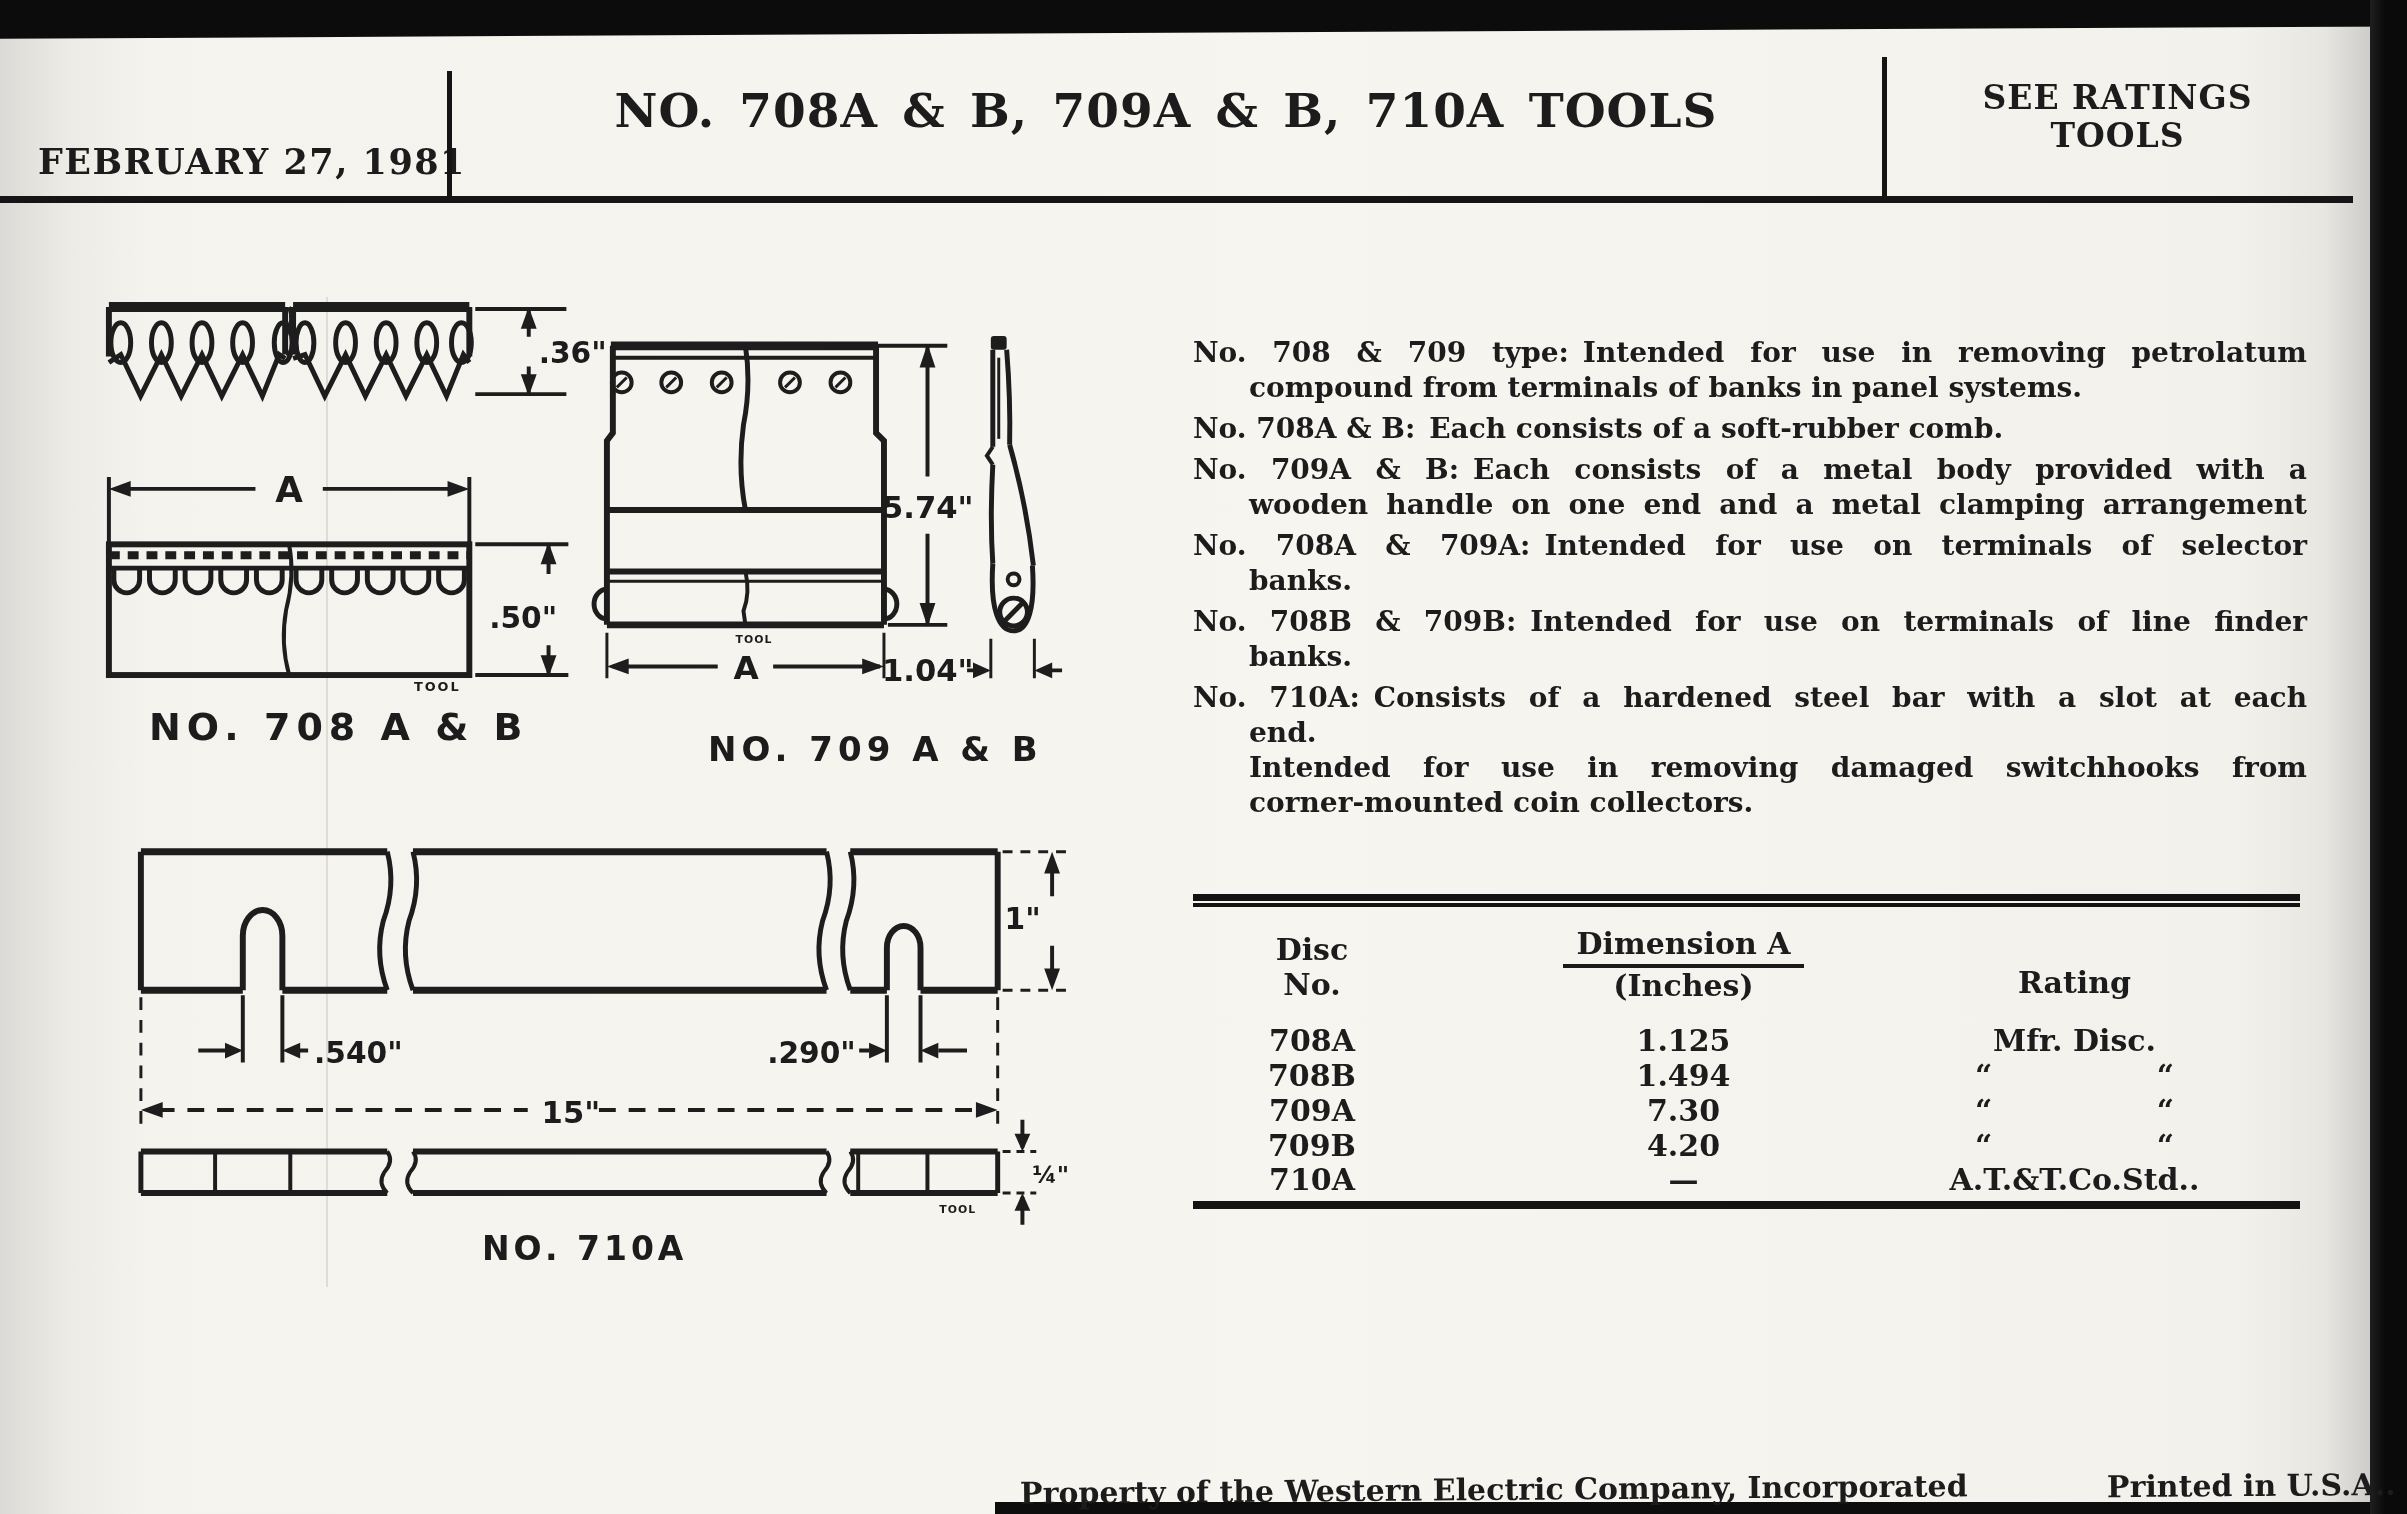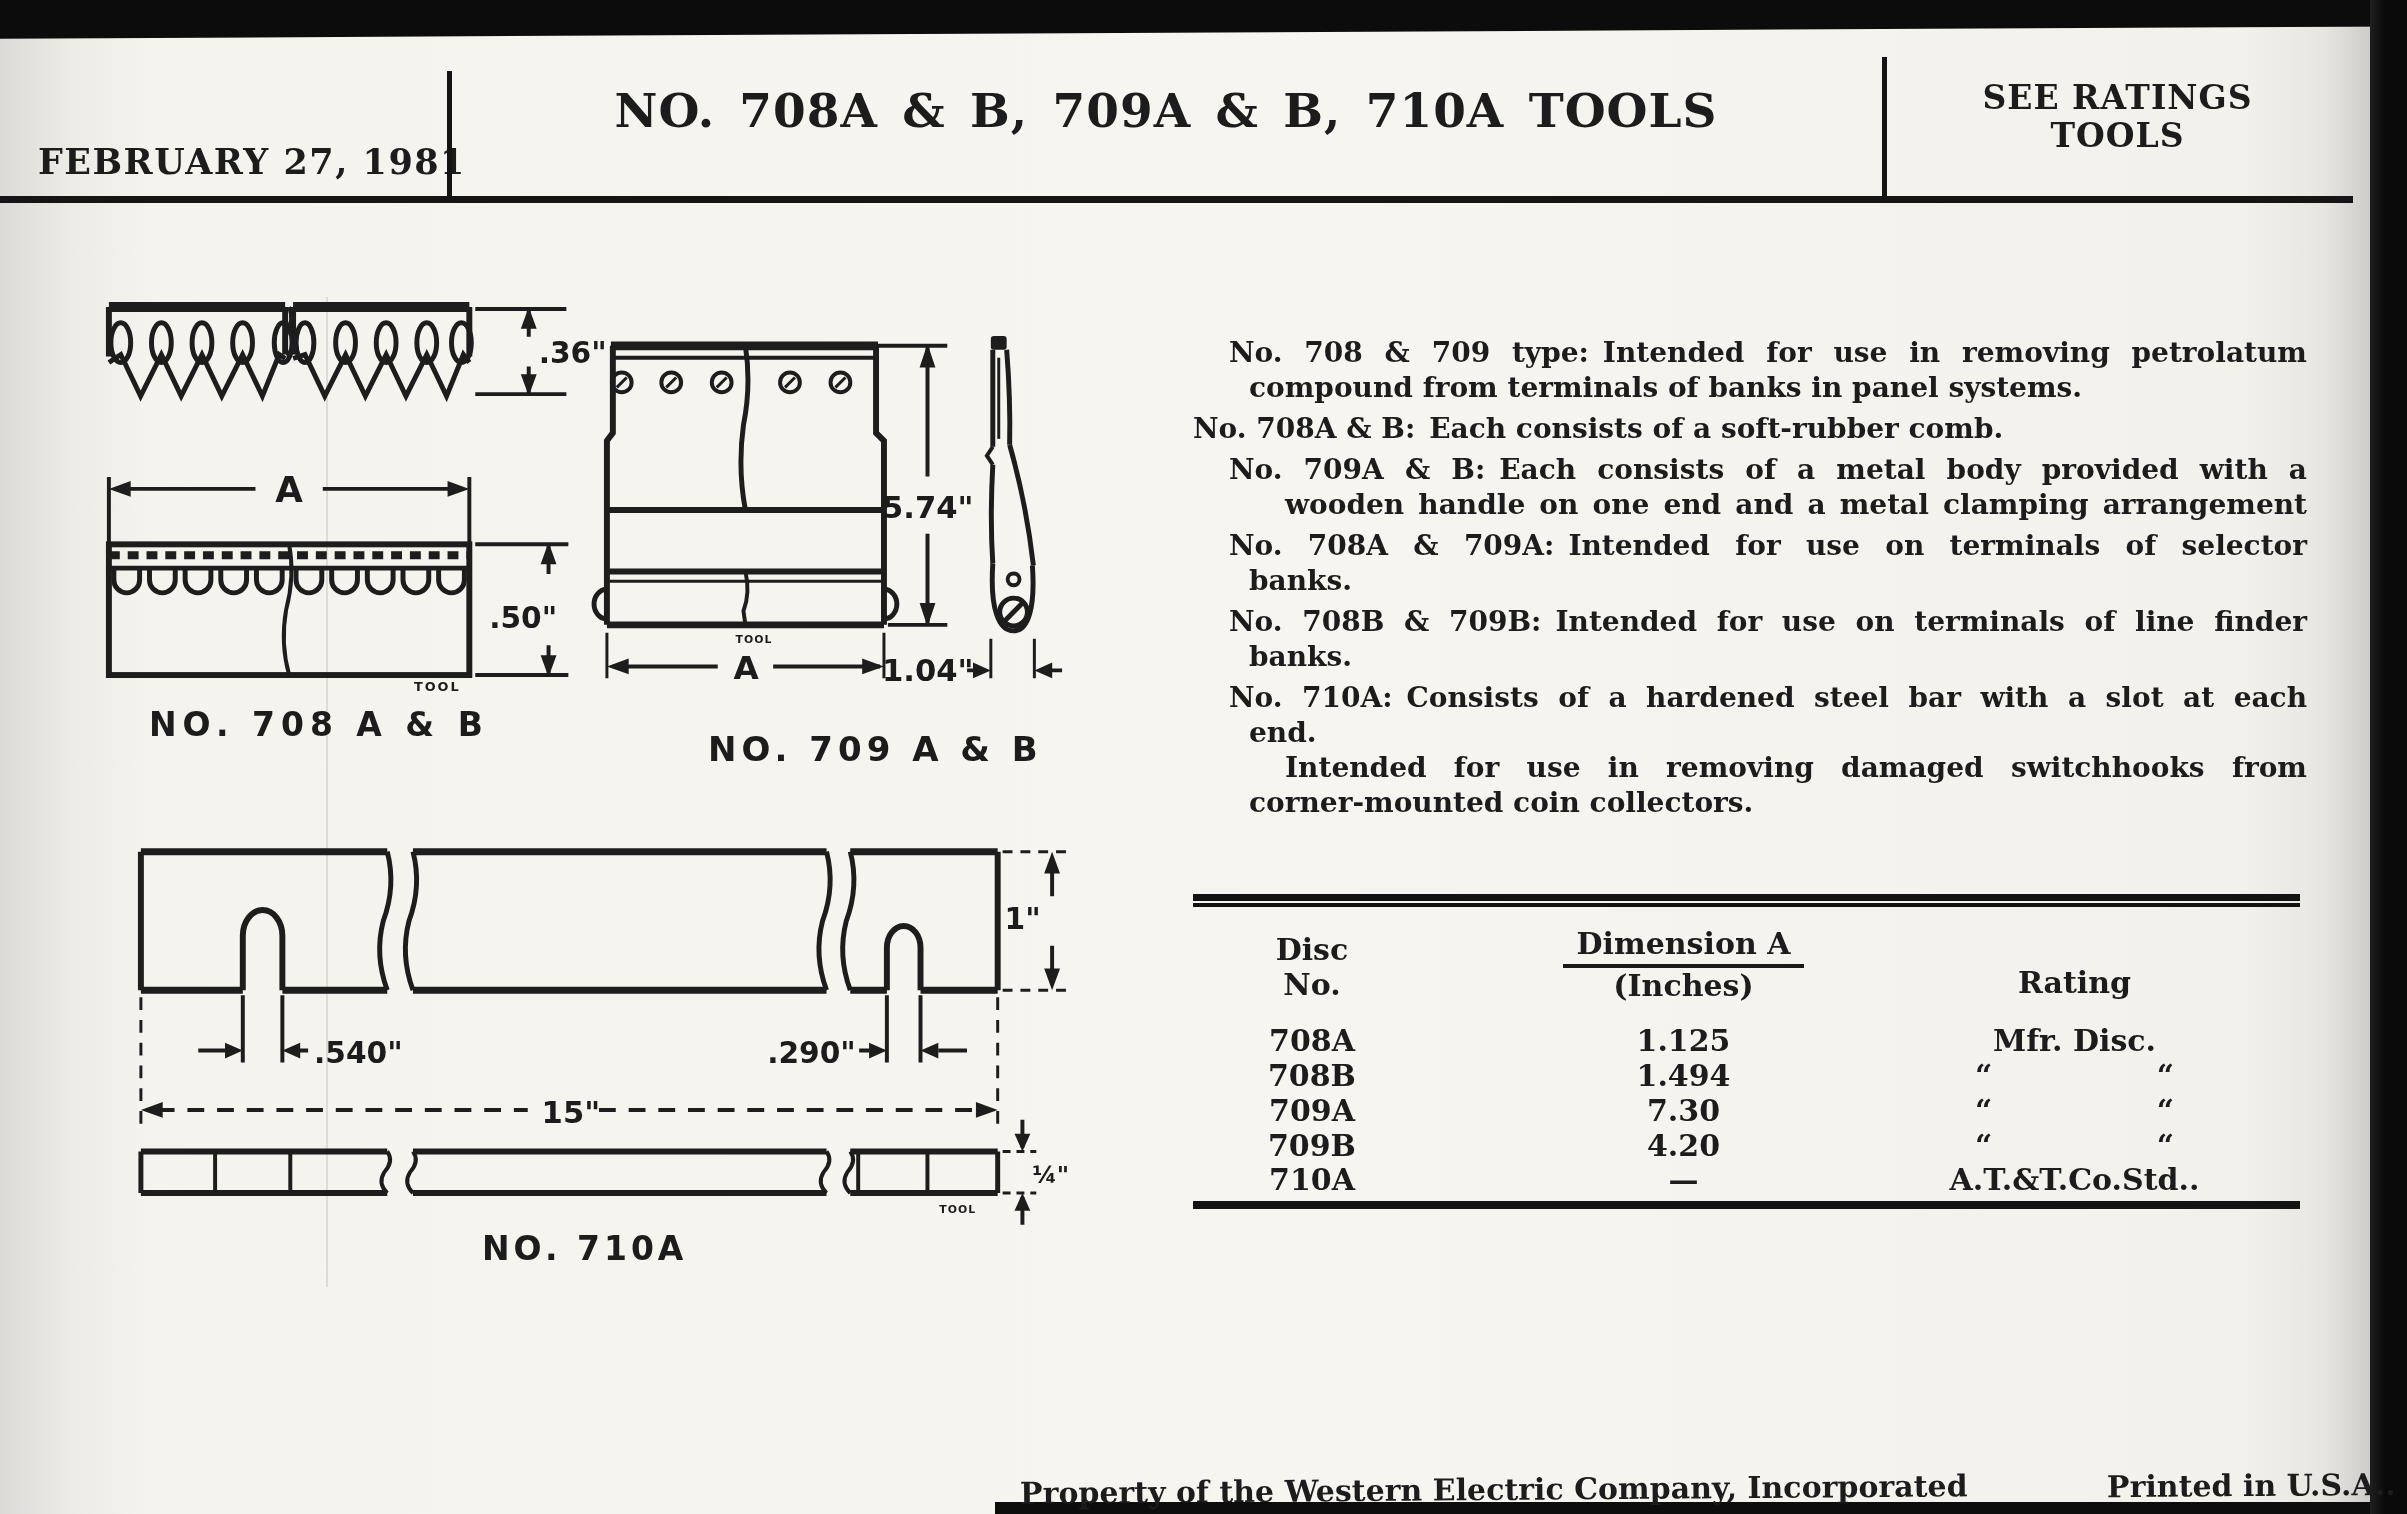--- a/index.html
+++ b/index.html
@@ -16,21 +16,21 @@
   .vdiv{position:absolute;width:5px;background:#141414;}
   .vdiv1{left:447px;top:71px;height:132px;}
   .vdiv2{left:1882px;top:57px;height:146px;}
   .date{position:absolute;left:38px;top:141px;font-size:35px;font-weight:bold;letter-spacing:1.5px;white-space:nowrap;}
   .title{position:absolute;left:450px;top:83px;width:1432px;text-align:center;font-size:47px;
     font-weight:bold;letter-spacing:1px;word-spacing:7px;white-space:nowrap;}
   .ratings-note{position:absolute;left:1882px;top:79px;width:471px;text-align:center;
     font-size:33px;font-weight:bold;line-height:38px;letter-spacing:1px;}
   .desc{position:absolute;left:1193px;top:335px;width:1114px;font-size:28px;font-weight:bold;}
   .dline{line-height:35px;height:35px;text-align:left;white-space:normal;}
-  .jl{text-align:justify;text-align-last:justify;margin-left:36px;}
+  .jl{text-align:justify;text-align-last:justify;}
   .in{padding-left:56px;}
   .pgap{height:6px;}
   
   .rtable{position:absolute;left:1193px;top:894px;width:1107px;font-weight:bold;font-size:30px;}
   .t-toprule{position:absolute;left:0;top:0;width:100%;height:13px;
     border-top:7px solid #131313;border-bottom:4px solid #131313;box-sizing:border-box;}
   .t-botrule{position:absolute;left:0;top:307px;width:100%;height:8px;background:#131313;}
   .thdr-code{position:absolute;left:30px;top:38px;width:178px;text-align:center;line-height:35px;}
   .thdr-dim{position:absolute;left:327px;top:32px;width:327px;text-align:center;line-height:35px;}
   .thdr-dim .u{display:inline-block;border-bottom:4px solid #1a1a1a;padding:0 14px 3px 14px;}
@@ -39,21 +39,21 @@
   .tc{position:absolute;top:0;text-align:center;}
   .tc1{left:30px;width:178px;}
   .tc2{left:327px;width:327px;}
   .tc3{left:723px;width:317px;}
   .ditto{display:flex;justify-content:space-between;padding:0 59px;box-sizing:border-box;}
   .footer-left{position:absolute;left:1020px;top:1472px;font-size:30px;font-weight:bold;
     transform:rotate(-0.45deg);white-space:nowrap;}
   .footer-right{position:absolute;left:2107px;top:1468px;font-size:30px;font-weight:bold;
     transform:rotate(-0.45deg);white-space:nowrap;}
   .diag-label{position:absolute;font-family:"DejaVu Sans",sans-serif;font-weight:bold;white-space:nowrap;}
-  .lbl708{left:149px;top:705px;font-size:33px;letter-spacing:6px;}
+  .lbl708{left:149px;top:705px;font-size:38px;letter-spacing:6px;}
   .lbl709{left:708px;top:729px;font-size:34px;letter-spacing:5px;}
   .lbl710{left:482px;top:1229px;font-size:33px;letter-spacing:4px;}
   svg{position:absolute;overflow:visible;}
   svg text{font-family:"DejaVu Sans",sans-serif;font-weight:bold;fill:#1c1c1c;}
 </style>
 </head>
 <body>
 
 <div class="page">
 

